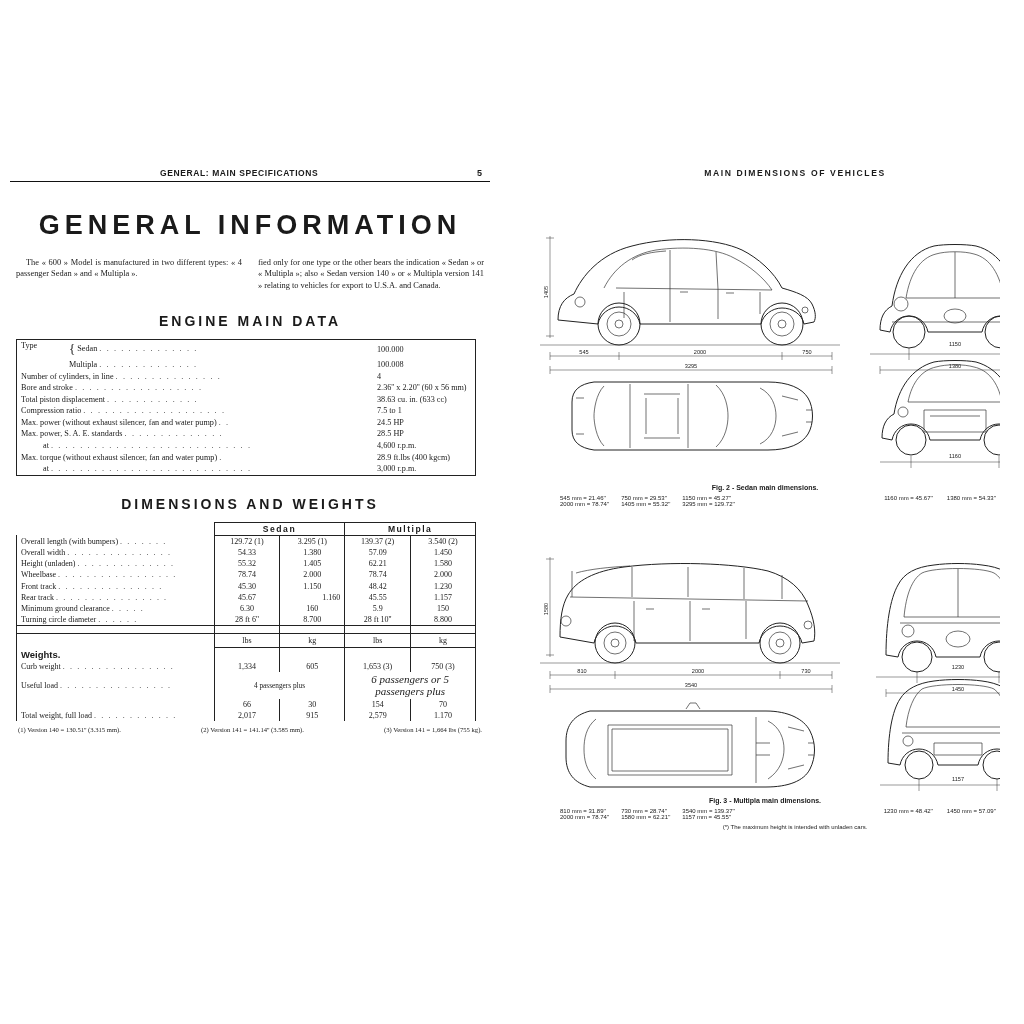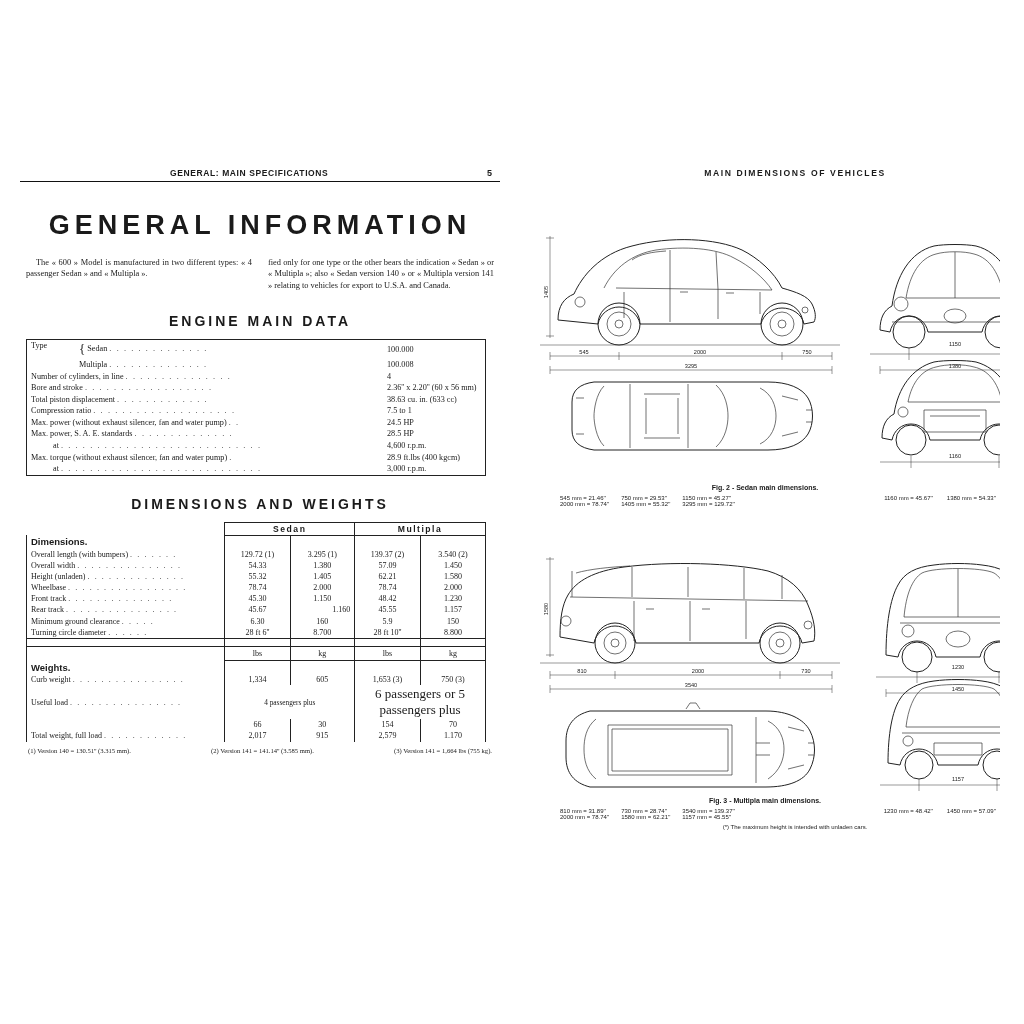--- a/index.html
+++ b/index.html
@@ -7,21 +7,21 @@
     width:1024px;height:1024px;
     background:#ffffff;
     font-family:"Liberation Serif", serif;
     color:#1a1a1a;
     overflow:hidden;
   }
   .page{position:relative;width:1024px;height:1024px;}
 
   
   .left{
-    position:absolute;left:20px;top:168px;width:480px;
+    position:absolute;left:10px;top:168px;width:480px;
   }
   .hdr{
     display:flex;align-items:baseline;justify-content:space-between;
     border-bottom:1.5px solid #111;padding-bottom:3px;
     font-family:"Liberation Sans", sans-serif;
   }
   .hdr .hdr-title{
     font-size:8.5px;font-weight:bold;letter-spacing:.6px;margin-left:150px;
   }
   .hdr .hdr-page{font-size:9px;font-weight:bold;margin-right:8px;}
@@ -188,27 +188,20 @@
 
     <h2 class="sec-title">DIMENSIONS AND WEIGHTS</h2>
 
     <table class="dim">
       <tbody>
           <tr>
         <td class="lbl" style="border:none;border-right:1px solid #222;">&nbsp;</td>
         <td class="grp" colspan="2">Sedan</td>
         <td class="grp" colspan="2">Multipla</td>
       </tr>
-      <tr>
-        <td class="lbl subhead" style="border-top:none;border-bottom:none;">Dimensions.</td>
-        <td style="border-top:none;border-bottom:none;"></td>
-            <td style="border-top:none;border-bottom:none;"></td>
-        <td style="border-top:none;border-bottom:none;"></td>
-            <td style="border-top:none;border-bottom:none;"></td>
-      </tr>
 
       <tr>
         <td class="lbl" style="border-top:none;border-bottom:none;"><span>Overall length (with bumpers)</span> <span class="dots">. . . . . . .</span></td>
         <td class="num" style="border-top:none;border-bottom:none;">129.72 (1)</td>
         <td class="num" style="border-top:none;border-bottom:none;">3.295 (1)</td>
         <td class="num" style="border-top:none;border-bottom:none;">139.37 (2)</td>
         <td class="num" style="border-top:none;border-bottom:none;">3.540 (2)</td>
       </tr>
       <tr>
         <td class="lbl" style="border-top:none;border-bottom:none;"><span>Overall width</span> <span class="dots">. . . . . . . . . . . . . . .</span></td>
@@ -285,21 +278,21 @@
       <tr>
         <td class="lbl" style="border-top:none;border-bottom:none;"><span>Curb weight</span> <span class="dots">. . . . . . . . . . . . . . . .</span></td>
         <td class="num" style="border-top:none;border-bottom:none;">1,334</td>
         <td class="num" style="border-top:none;border-bottom:none;">605</td>
         <td class="num" style="border-top:none;border-bottom:none;">1,653 (3)</td>
         <td class="num" style="border-top:none;border-bottom:none;">750 (3)</td>
       </tr>
       <tr>
         <td class="lbl" style="border-top:none;border-bottom:none;"><span>Useful load</span> <span class="dots">. . . . . . . . . . . . . . . .</span></td>
         <td class="num" colspan="2" style="border-top:none;border-bottom:none;font-size:7.3px;">4 passengers plus</td>
-        <td class="num" colspan="2" style="border-top:none;border-bottom:none;font-size:13px;">6 passengers or 5 passengers plus</td>
+        <td class="num" colspan="2" style="border-top:none;border-bottom:none;font-size:11px;font-style:italic;">6 passengers or 5 passengers plus</td>
       </tr>
       <tr>
         <td class="lbl" style="border-top:none;border-bottom:none;">&nbsp;</td>
         <td class="num" style="border-top:none;border-bottom:none;">66</td>
         <td class="num" style="border-top:none;border-bottom:none;">30</td>
         <td class="num" style="border-top:none;border-bottom:none;">154</td>
         <td class="num" style="border-top:none;border-bottom:none;">70</td>
       </tr>
       <tr>
         <td class="lbl" style="border-top:none;border-bottom:none;"><span>Total weight, full load</span> <span class="dots">. . . . . . . . . . . .</span></td>

